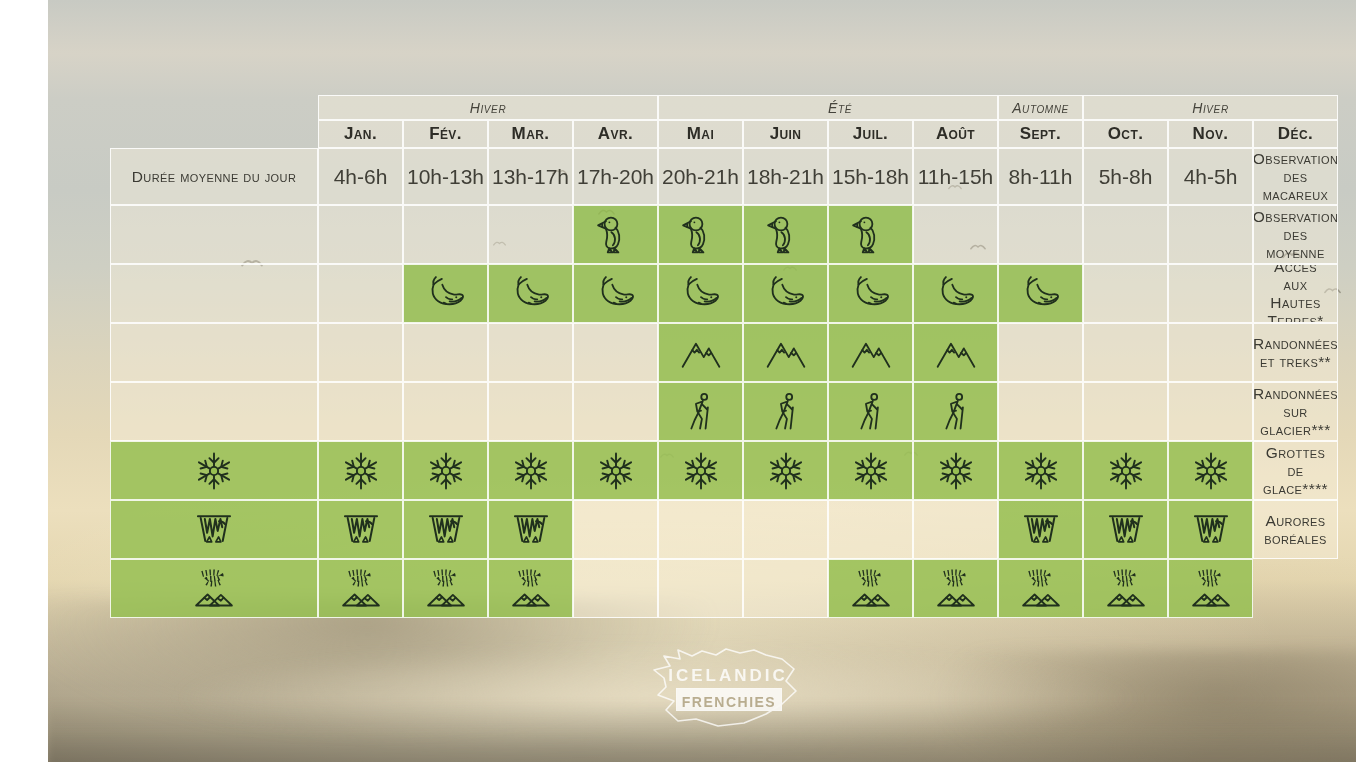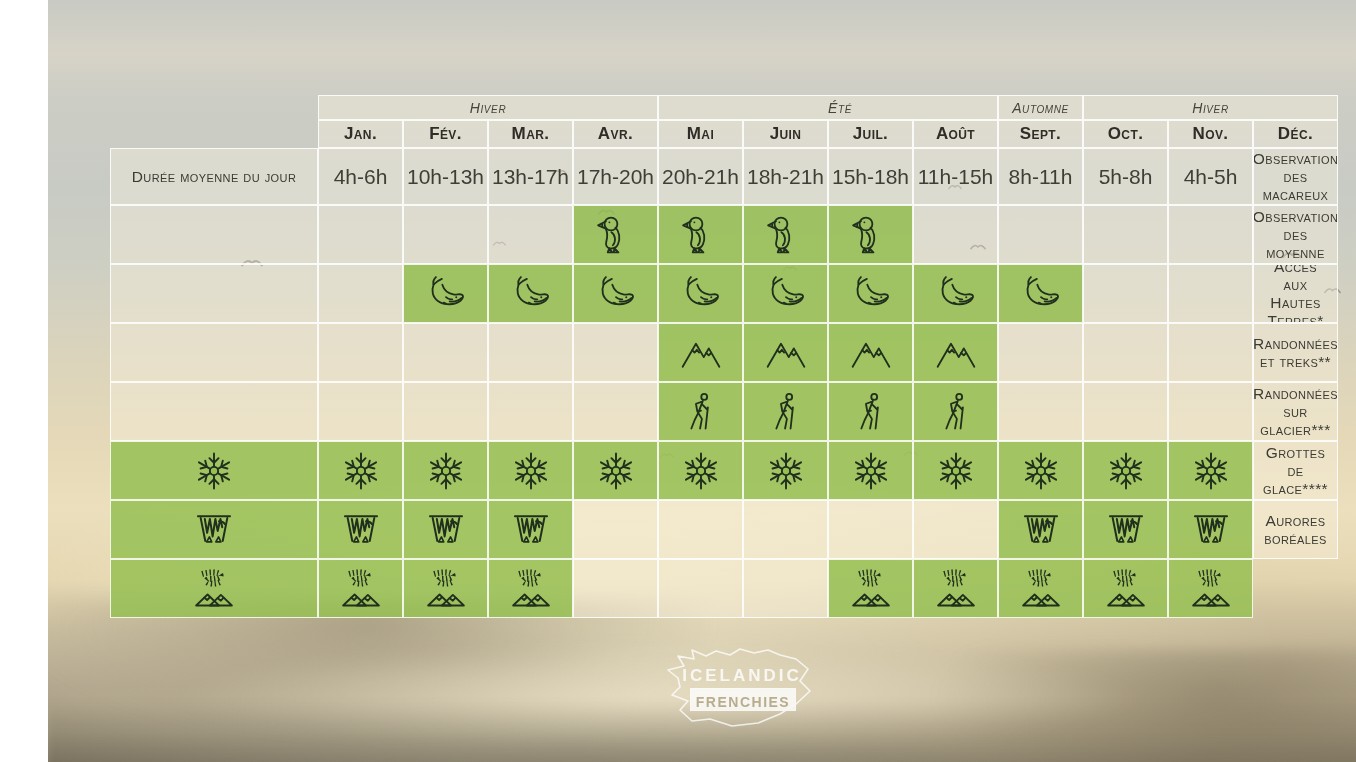--- a/index.html
+++ b/index.html
@@ -41,21 +41,21 @@
   }
   .corner { border:none; background:transparent; }
   .season-cell { font-style:italic; font-variant:small-caps; font-size:14px; letter-spacing:0.6px; color:#45433b; }
   .month-cell { font-weight:bold; font-variant:small-caps; font-size:17px; letter-spacing:0.4px; color:#2e2d27; }
   .label-cell { font-variant:small-caps; font-size:15.5px; letter-spacing:0.4px; color:#3b3a33; padding:0 6px; text-align:center; }
   .value-cell { font-size:21px; color:#403f37; }
   .active-cell { background:rgba(151,191,82,0.85); }
   .icon-svg { width:44px; height:44px; display:block; }
 
   
-  .logo { position:absolute; left:616px; top:644px; width:156px; height:92px; opacity:0.85; }
+  .logo { position:absolute; left:602px; top:644px; width:156px; height:92px; opacity:0.85; }
   .logo svg.map { position:absolute; left:0; top:0; }
   .logo .line1 {
     position:absolute; left:0; top:22px; width:156px; text-align:center;
     color:rgba(255,255,255,0.95); font-weight:bold; font-size:17px; letter-spacing:3px;
   }
   .logo .line2-box {
     position:absolute; left:26px; top:44px; width:104px; height:21px;
     background:rgba(255,255,255,0.92); border:1px solid rgba(255,255,255,0.95);
     display:flex; align-items:flex-end; justify-content:center;
   }

